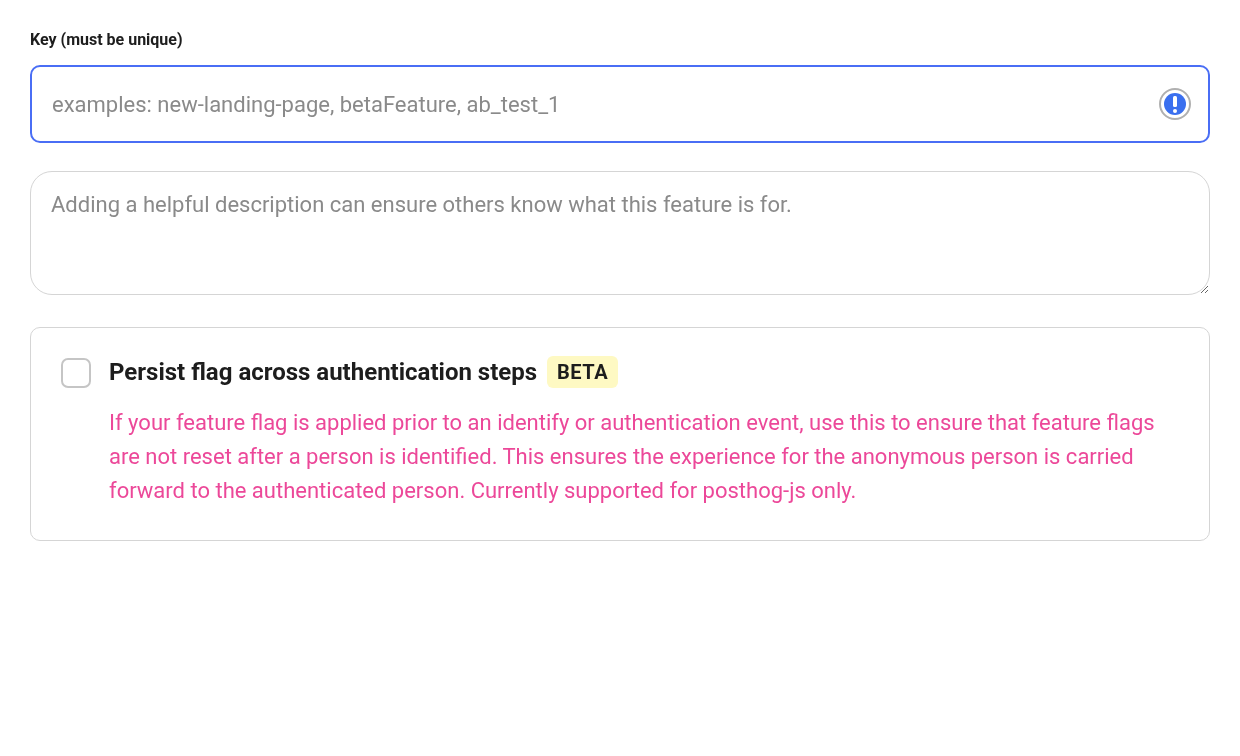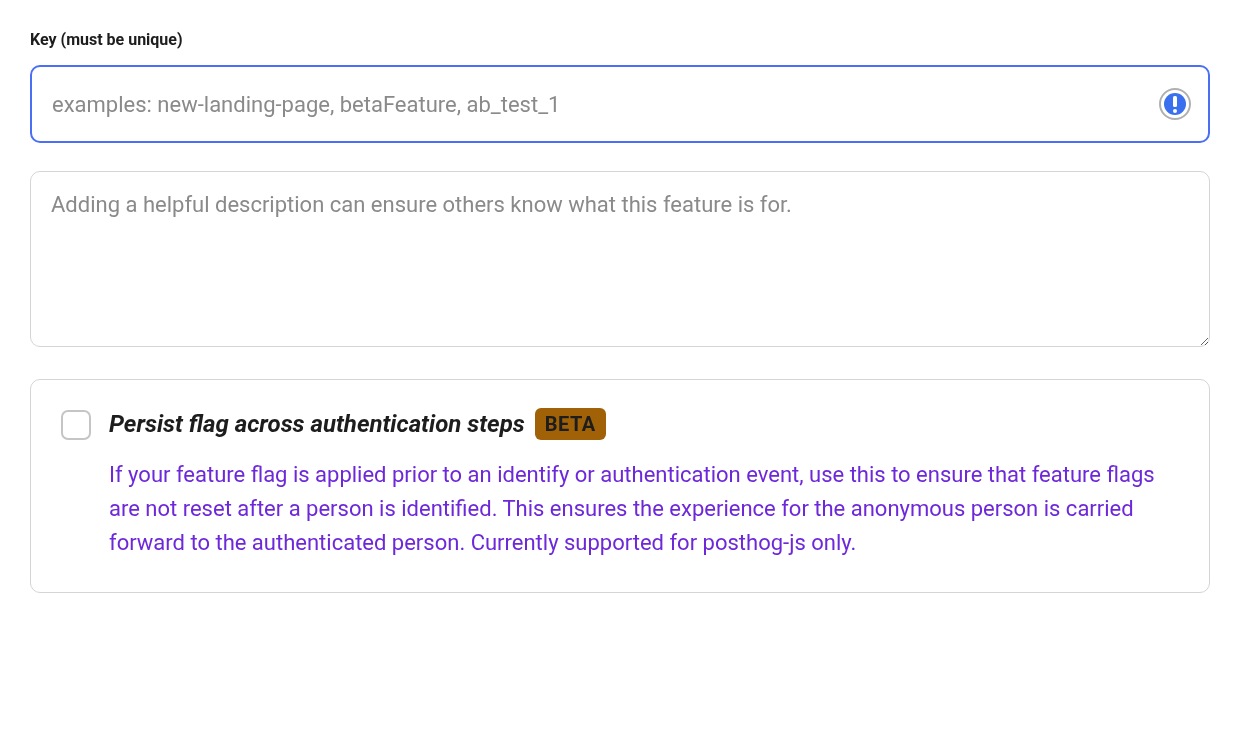--- a/index.html
+++ b/index.html
@@ -47,25 +47,25 @@
       top: 50%;
       transform: translateY(-50%);
       width: 34px;
       height: 34px;
       display: flex;
       align-items: center;
       justify-content: center;
     }
     .textarea-input {
       width: 100%;
-      height: 176px;
+      height: 124px;
       padding: 18px 20px;
       font-size: 22px;
       border: 1px solid #d5d5d5;
-      border-radius: 10px;
+      border-radius: 22px;
       outline: none;
       color: #1d1d1d;
       font-family: inherit;
       resize: both;
       line-height: 1.4;
     }
     .textarea-input::placeholder {
       color: #8a8a8a;
     }
     .card {
@@ -94,36 +94,35 @@
     .checkbox-label-row {
       display: flex;
       align-items: center;
       gap: 10px;
       margin-bottom: 18px;
     }
     .checkbox-label {
       font-size: 24px;
       font-weight: 700;
       color: #1d1d1d;
-      font-style: italic;
     }
     .badge {
       display: inline-block;
-      background: #a16207;
+      background: #fef9c3;
       color: #1d1d1d;
       font-weight: 700;
       font-size: 20px;
       padding: 4px 10px;
       border-radius: 6px;
       letter-spacing: 0.5px;
     }
     .help-text {
       font-size: 22px;
       line-height: 1.55;
-      color: #6d28d9;
+      color: #ec4899;
     }
   </style>
 </head>
 <body>
 
 <div class="form-section">
   <div class="field-label">Key (must be unique)</div>
   <div class="input-wrapper">
     <input type="text" class="text-input" placeholder="examples: new-landing-page, betaFeature, ab_test_1" value="" style="">
     <div class="input-icon">

